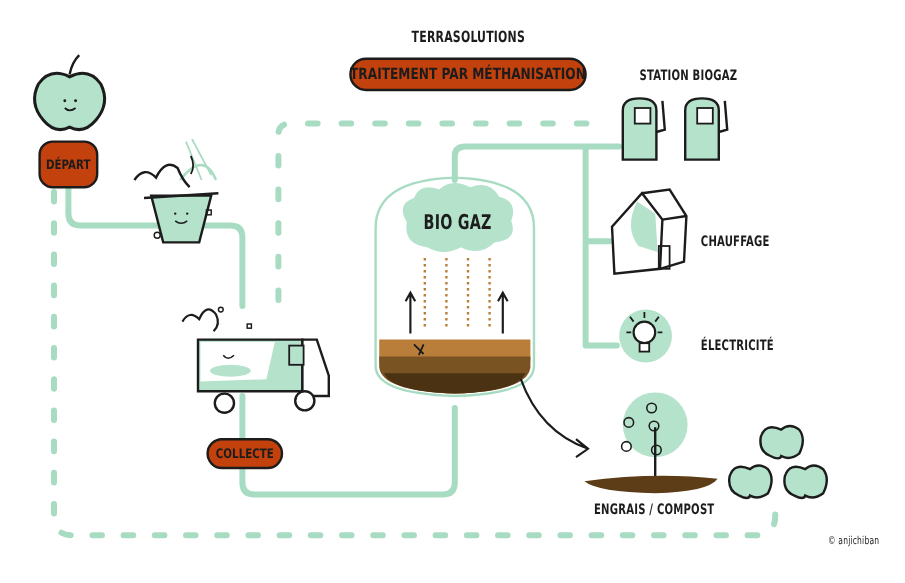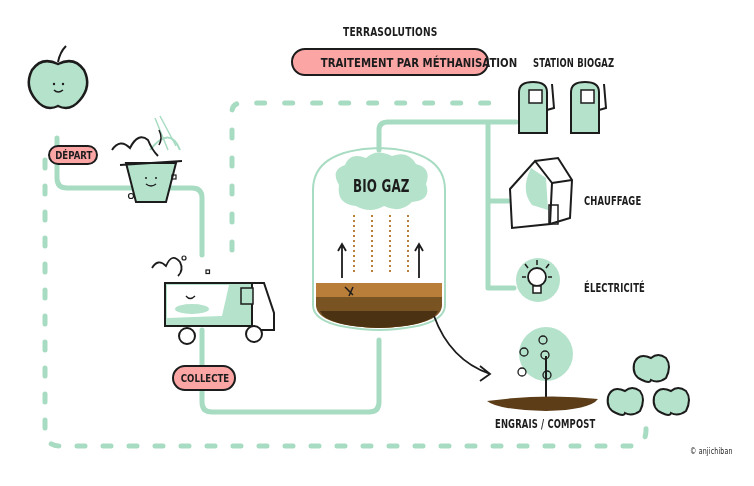--- a/index.html
+++ b/index.html
@@ -2,22 +2,22 @@
 <html><head>
 <meta charset="utf-8">
 <style>
   html, body { margin:0; padding:0; background:#ffffff; }
   body { width:754px; height:486px; position:relative; overflow:hidden;
          font-family:"DejaVu Sans", sans-serif; }
   #canvas { position:absolute; left:0; top:0; width:754px; height:486px; }
   .lbl { position:absolute; font-family:"DejaVu Sans Condensed","DejaVu Sans", sans-serif;
          font-weight:bold; color:#1c1c1c; letter-spacing:0.2px; white-space:nowrap;
          transform:scaleX(0.78); transform-origin:left center; }
-  .pill { position:absolute; border:2px solid #1c1c1c; border-radius:14px; background:#fca5a5;
-          display:flex; align-items:center; justify-content:flex-start; box-sizing:border-box; }
+  .pill { position:absolute; border:2px solid #1c1c1c; border-radius:14px; background:#c2410c;
+          display:flex; align-items:center; justify-content:center; box-sizing:border-box; }
   .pill span { font-family:"DejaVu Sans", sans-serif; font-weight:bold; color:#1c1c1c;
                white-space:nowrap; display:inline-block; transform:scaleX(0.78); }
 </style>
 </head>
 <body>
 
 <svg id="canvas" viewBox="0 0 754 486">
 
   <path d="M45 160 L45 430 Q45 446 60 446 L630 446 Q646 446 646 430 L646 418" fill="none" stroke="#a8dcc2" stroke-width="5" stroke-linecap="round" stroke-dasharray="8 18"></path>
 
@@ -122,21 +122,21 @@
     <path d="M625 391 Q612 385 608 397 Q606 409 616 413 Q624 417 625 413 Q632 417 640 411 Q646 399 640 391 Q632 385 625 391 Z"></path>
     <path d="M671 391 Q658 385 654 397 Q652 409 662 413 Q670 417 671 413 Q678 417 686 411 Q692 399 686 391 Q678 385 671 391 Z"></path>
   </g>
 </svg>
 
 <div class="lbl" style="left:343px; top:24px; font-size:13px;">TERRASOLUTIONS</div>
 <div class="pill" style="left:291px; top:48px; width:198px; height:28px;">
   <span style="font-size:13px;">TRAITEMENT PAR MÉTHANISATION</span>
 </div>
 
-<div class="pill" style="left:48px; top:117px; width:50px; height:20px; border-radius:12px;margin-top:28px;">
+<div class="pill" style="left:32px; top:117px; width:50px; height:40px; border-radius:12px;">
   <span style="font-size:11px;">DÉPART</span>
 </div>
 
 <div class="pill" style="left:172px; top:365px; width:64px; height:26px; border-radius:13px;">
   <span style="font-size:11px;">COLLECTE</span>
 </div>
 
 <div class="lbl" style="left:353px; top:176px; font-size:17px;">BIO GAZ</div>
 
 <div class="lbl" style="left:533px; top:56px; font-size:12px;">STATION BIOGAZ</div>

